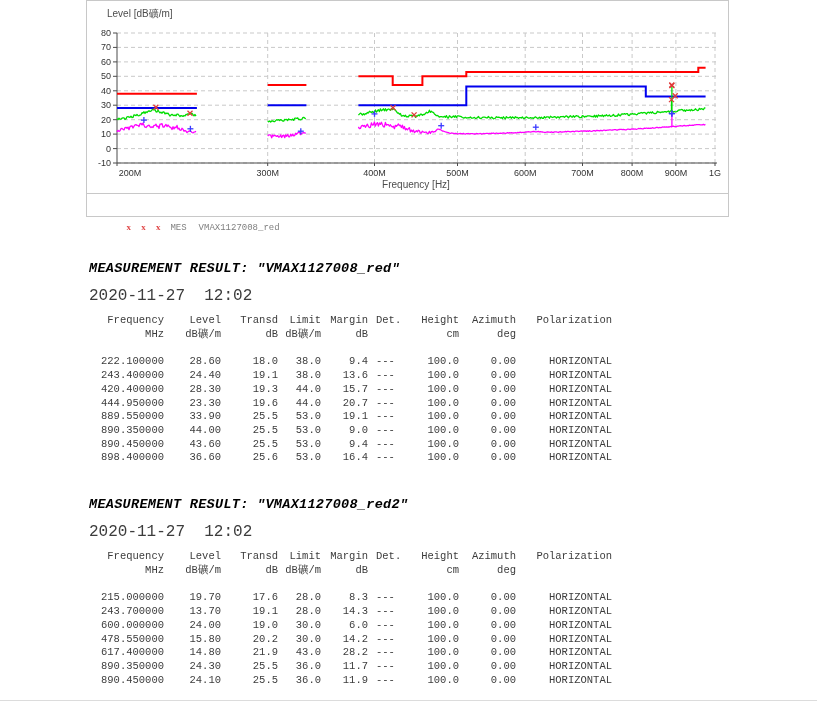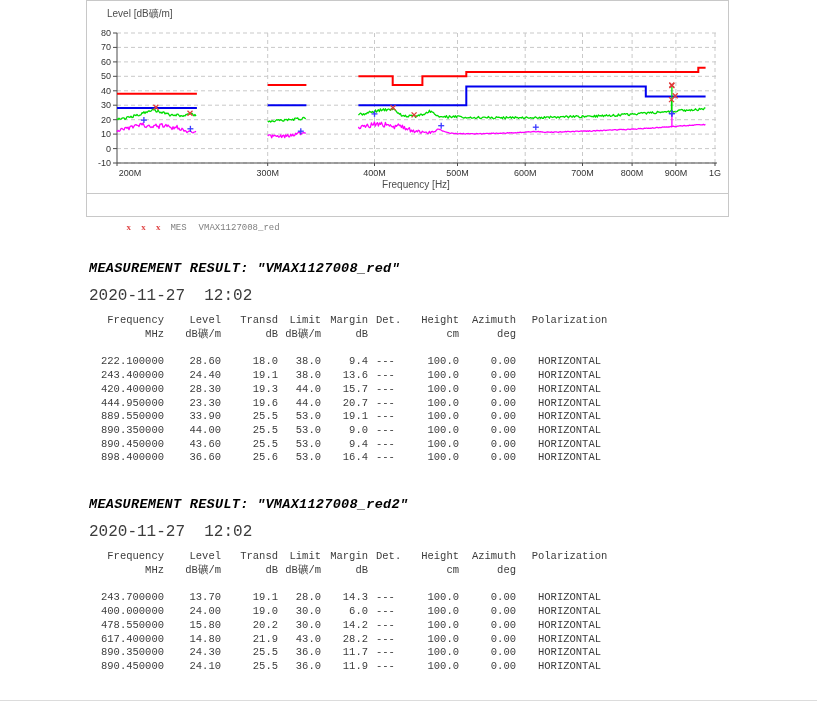--- a/index.html
+++ b/index.html
@@ -22,21 +22,21 @@
   .result h2{margin:0;font-family:"Liberation Mono","DejaVu Sans Mono",monospace;
     font-size:13.5px;line-height:16px;font-weight:bold;font-style:italic;color:#000;
     letter-spacing:.3px;white-space:pre;}
   .date-line{margin-top:13px;font-family:"Liberation Mono","DejaVu Sans Mono",monospace;
     font-size:16px;line-height:12px;color:#3c3c3c;white-space:pre;}
   table.result-table{border-collapse:collapse;margin-top:12px;table-layout:fixed;}
   table.result-table th,table.result-table td{
     font-family:"Liberation Mono","DejaVu Sans Mono",monospace;font-size:10.5px;line-height:13.7px;
     height:13.7px;padding:0;color:#3c3c3c;font-weight:normal;text-align:right;white-space:pre;overflow:visible;}
   table.result-table .col-det{text-align:left;padding-left:8px;}
-  table.result-table .col-pol{text-align:center;padding-left:11px;}
+  table.result-table .col-pol{text-align:right;padding-left:11px;}
   tr.spacer td{height:14px;}
   .page-divider{position:absolute;left:0;top:700px;width:817px;height:1px;background:#dcdcdc;}
 </style>
 </head>
 <body>
 
 <div>
 
   <div class="chart-panel">
     <svg id="chart" class="chart-svg" viewBox="87 0 641 192">
@@ -369,32 +369,43 @@
             <th class="">cm</th>
             <th class="">deg</th>
             <th class="col-pol"></th>
           </tr>
         </thead>
         <tbody>
           <tr class="spacer">
             <td colspan="9"></td>
           </tr>
           <tr>
+            <td class="">215.000000</td>
+            <td class="">19.70</td>
+            <td class="">17.6</td>
+            <td class="">28.0</td>
+            <td class="">8.3</td>
+            <td class="col-det">---</td>
+            <td class="">100.0</td>
+            <td class="">0.00</td>
+            <td class="col-pol">HORIZONTAL</td>
+          </tr>
+          <tr>
             <td class="">243.700000</td>
             <td class="">13.70</td>
             <td class="">19.1</td>
             <td class="">28.0</td>
             <td class="">14.3</td>
             <td class="col-det">---</td>
             <td class="">100.0</td>
             <td class="">0.00</td>
             <td class="col-pol">HORIZONTAL</td>
           </tr>
           <tr>
-            <td class="">400.000000</td>
+            <td class="">600.000000</td>
             <td class="">24.00</td>
             <td class="">19.0</td>
             <td class="">30.0</td>
             <td class="">6.0</td>
             <td class="col-det">---</td>
             <td class="">100.0</td>
             <td class="">0.00</td>
             <td class="col-pol">HORIZONTAL</td>
           </tr>
           <tr>

